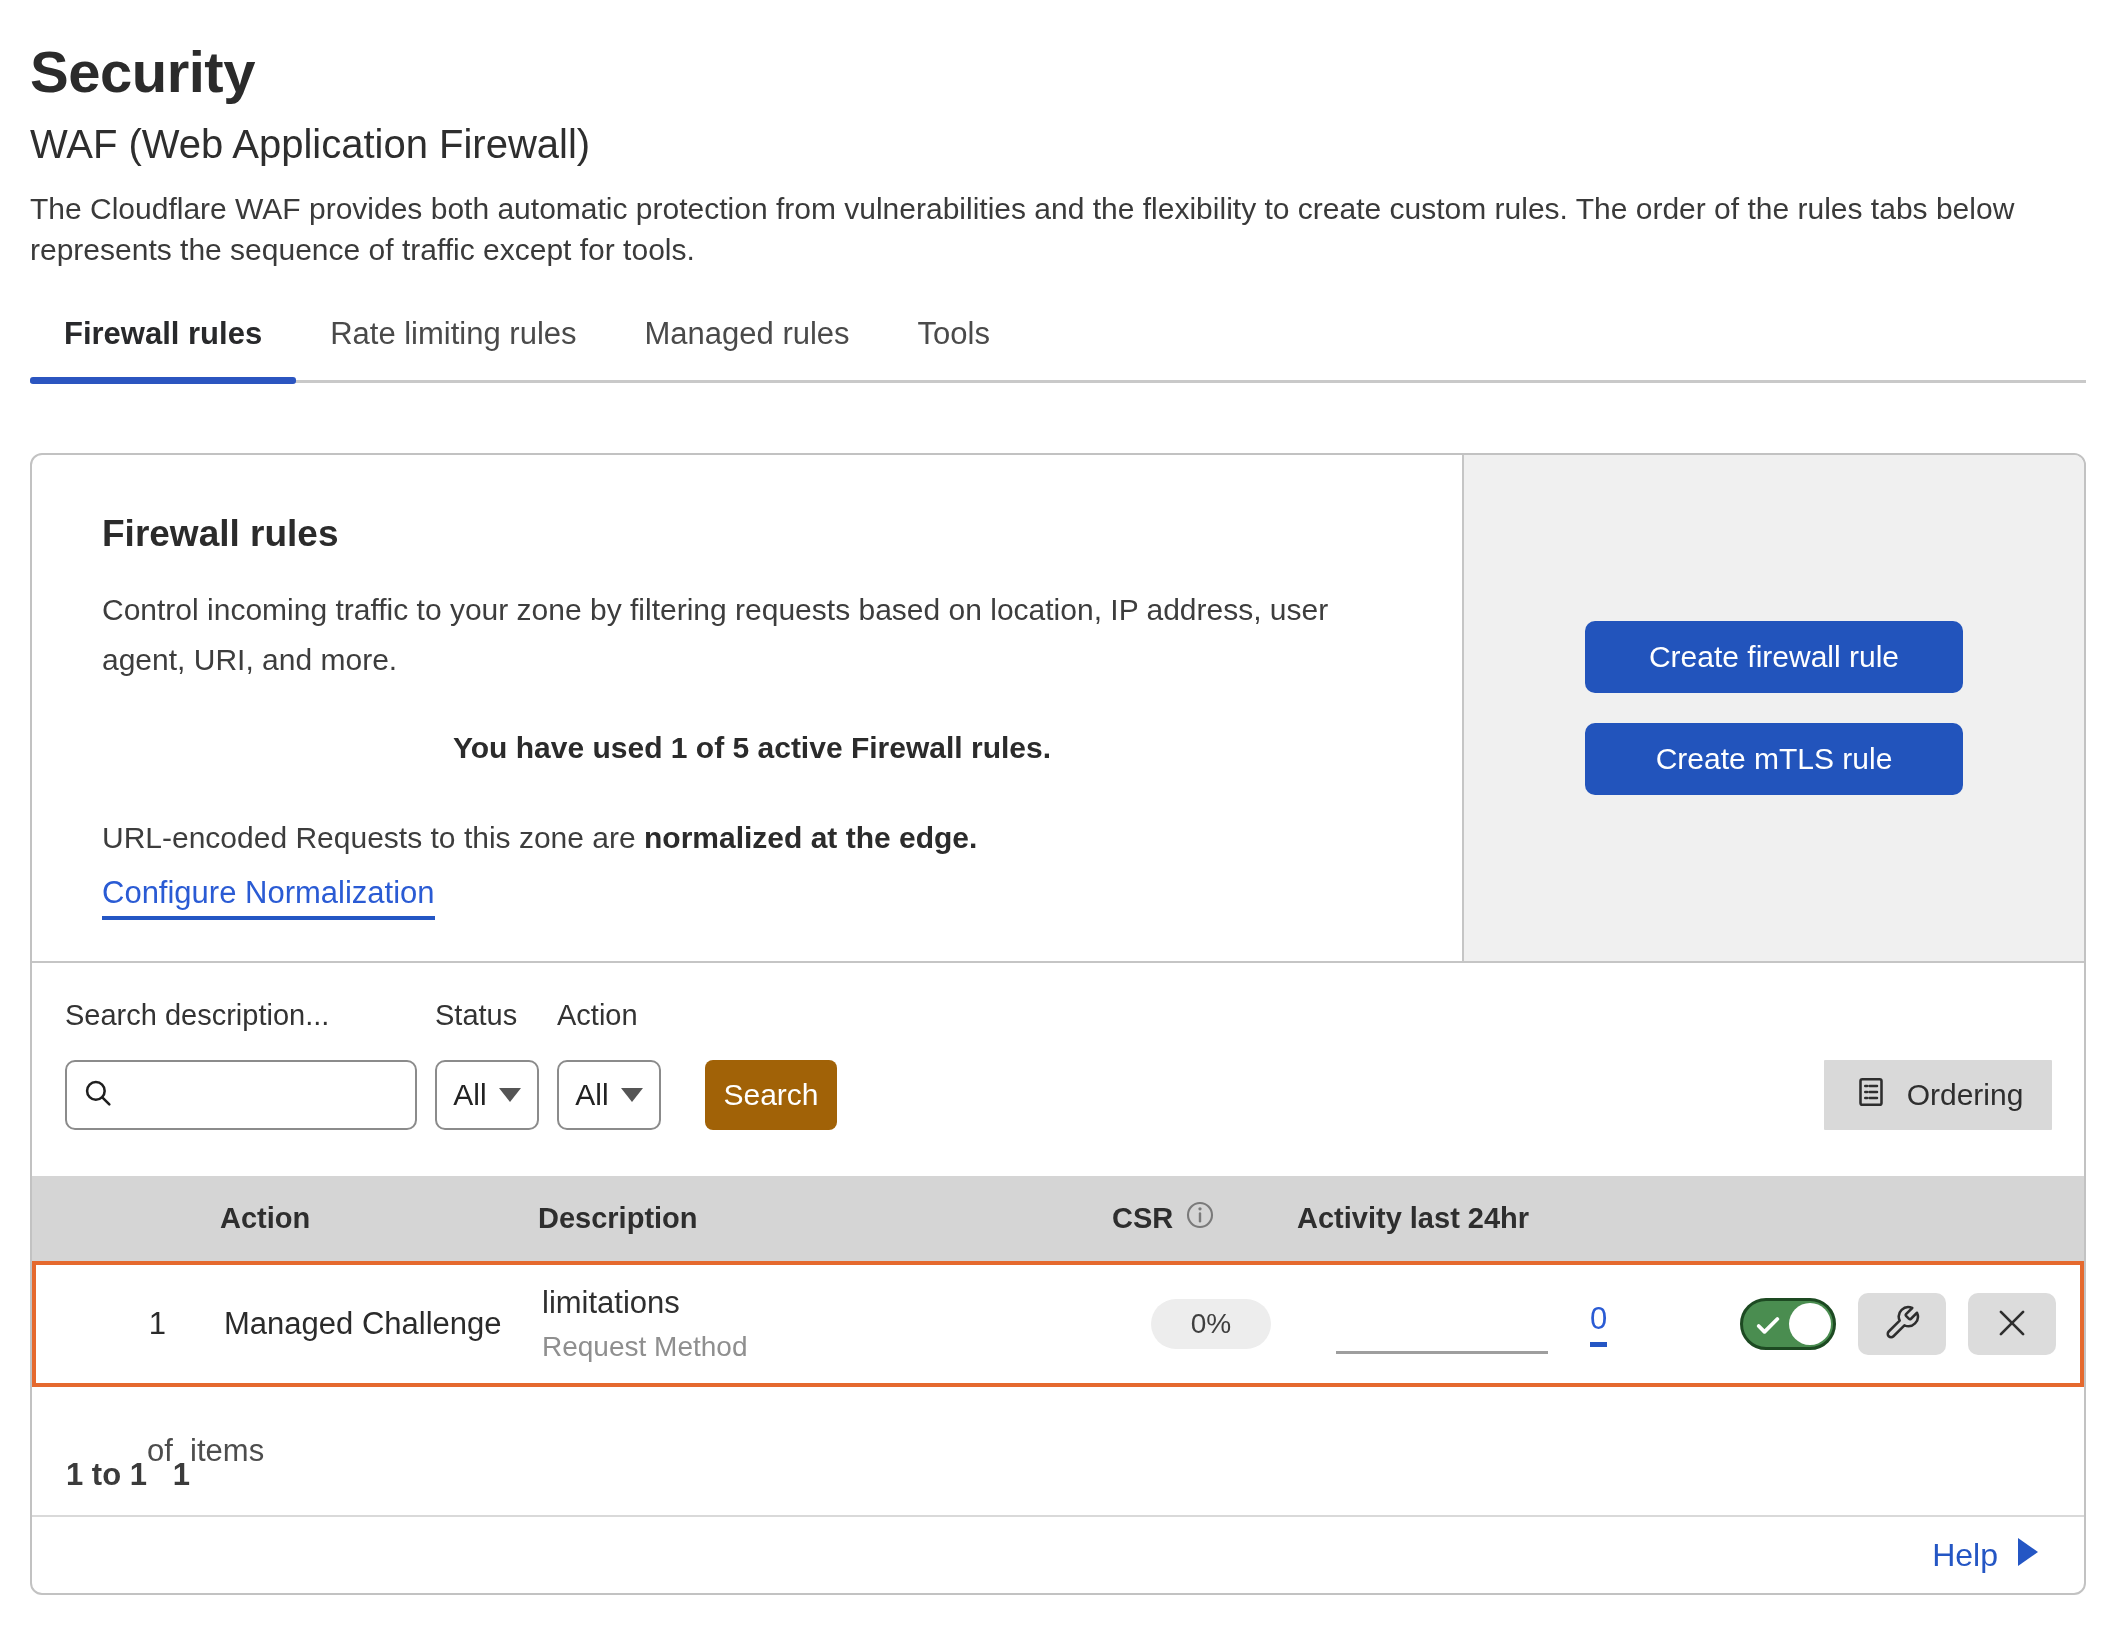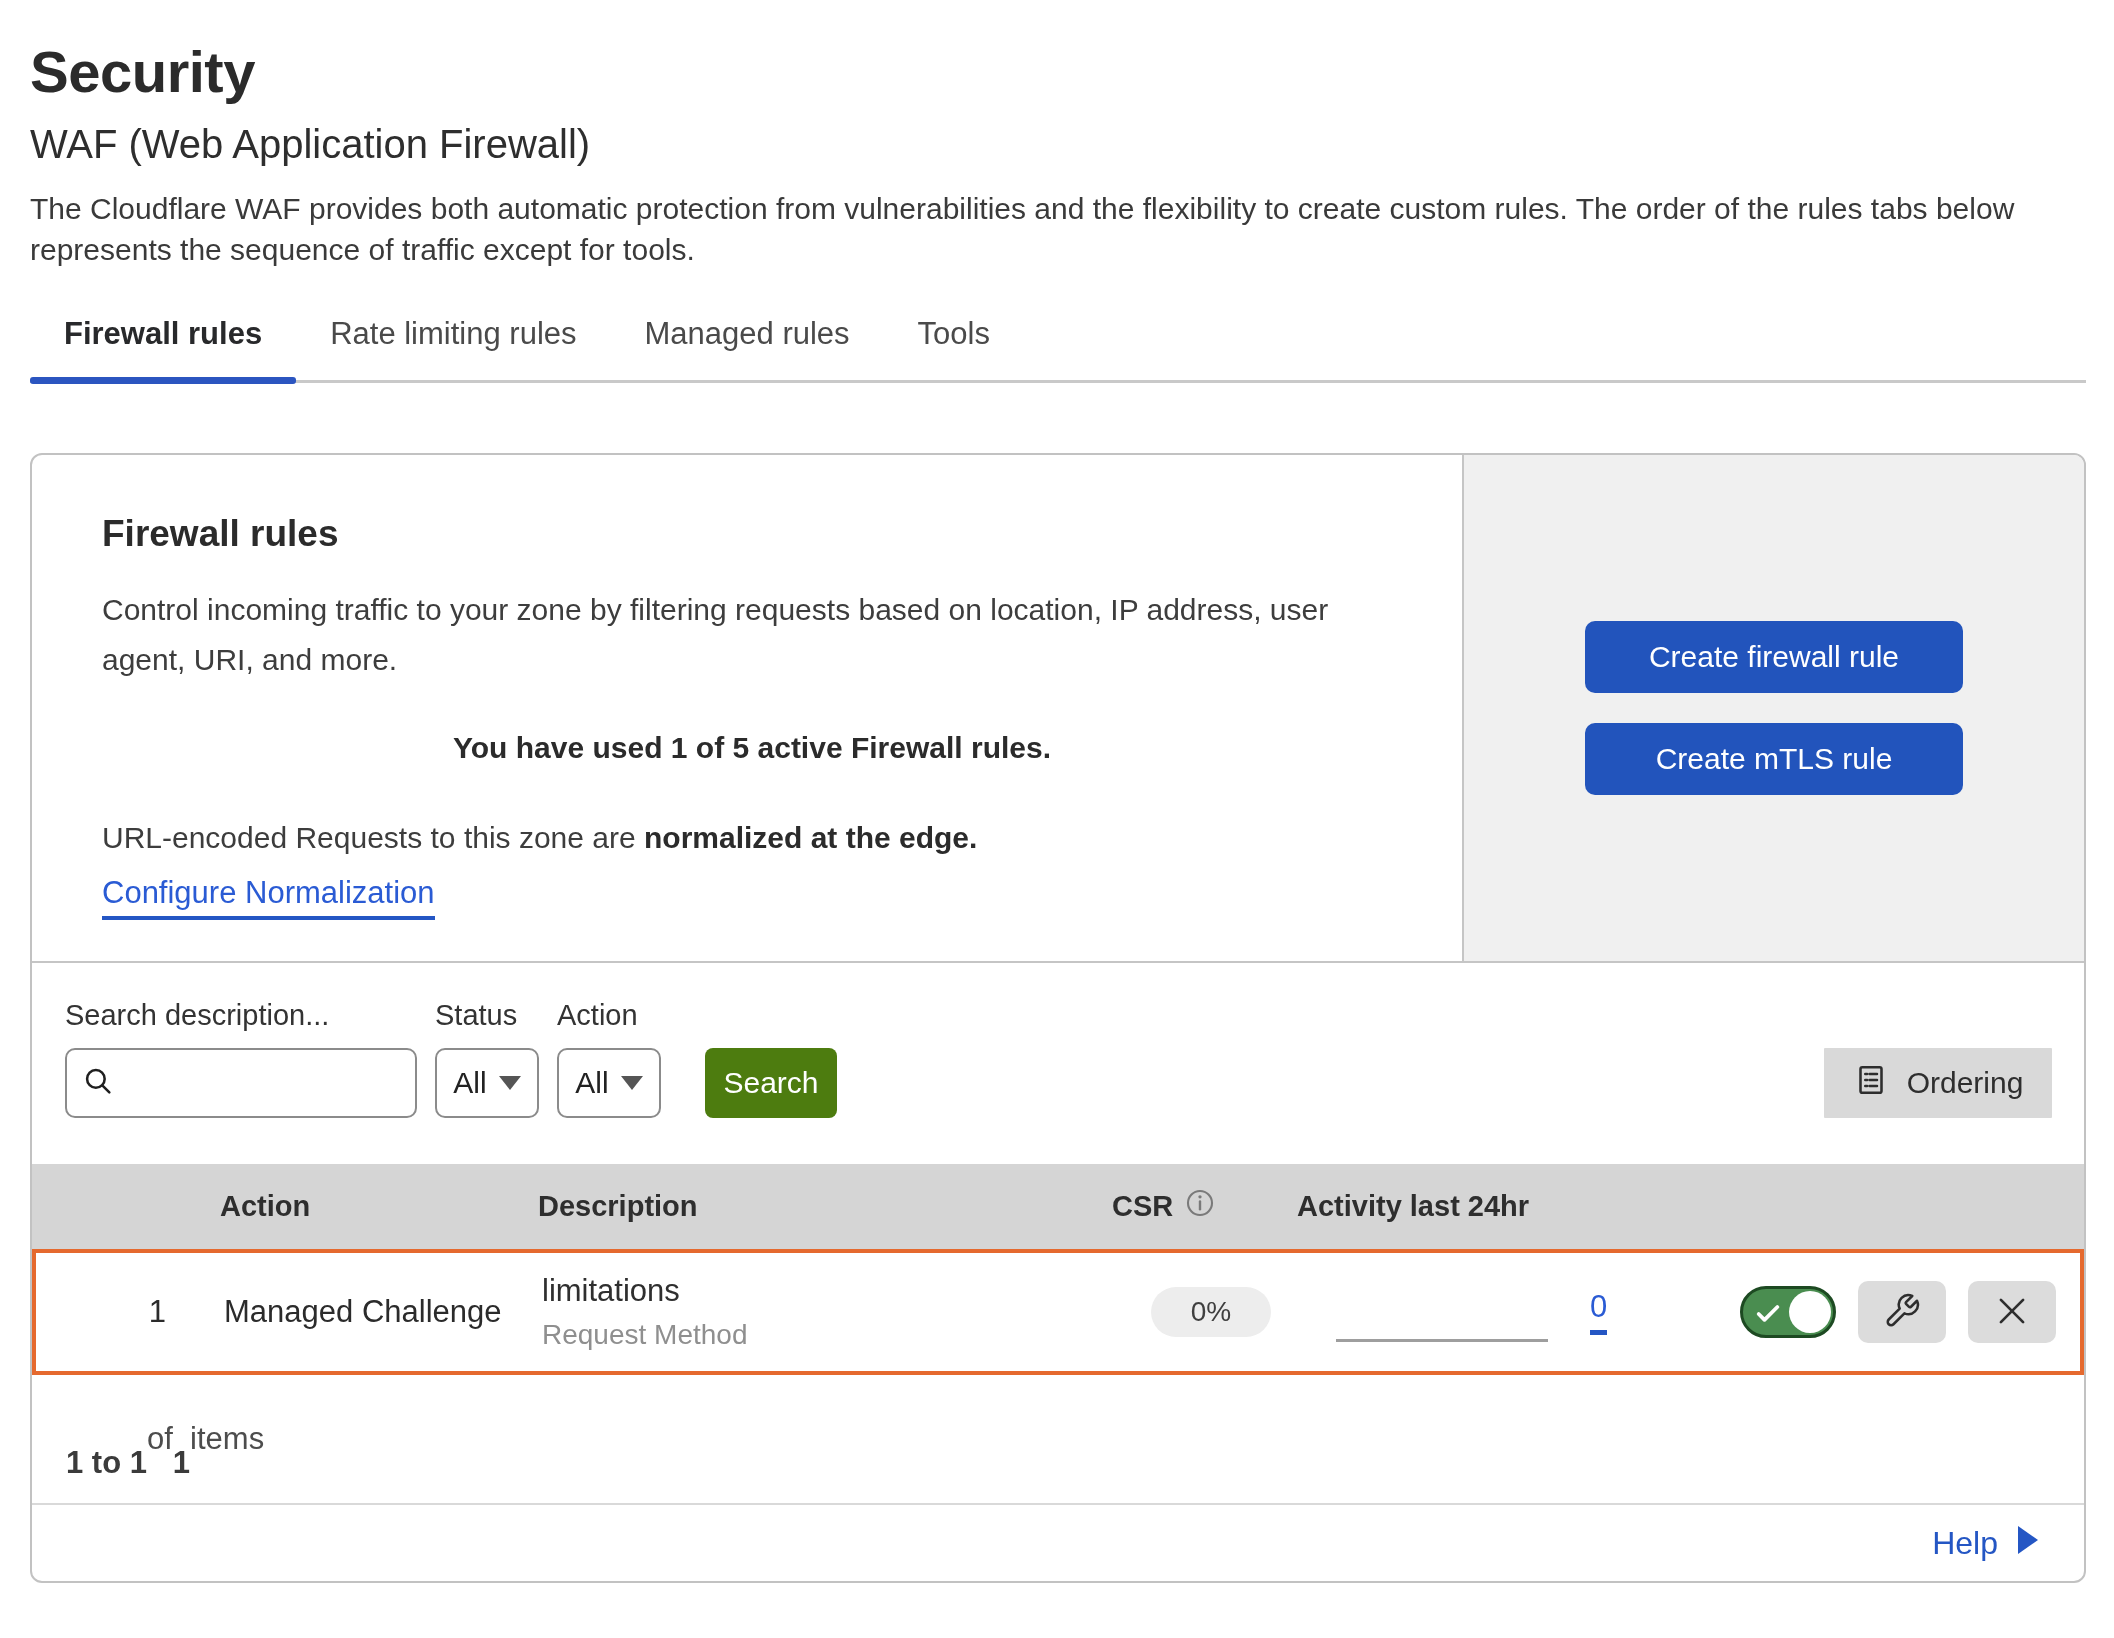--- a/index.html
+++ b/index.html
@@ -28,29 +28,29 @@
   .card-desc{margin:30px 0 0;font-size:30px;line-height:50px;color:#3d3d3d;max-width:1300px;}
   .usage-line{margin:46px 0 0;font-size:30px;font-weight:bold;color:#2b2b2b;text-align:center;}
   .norm-line{margin:56px 0 0;font-size:30px;color:#3d3d3d;}
   .norm-line b{color:#2b2b2b;}
   .norm-link{display:inline-block;margin-top:20px;font-size:31px;color:#2a5bd4;text-decoration:none;border-bottom:4px solid #2456c4;padding-bottom:5px;cursor:pointer;}
 
   .btn-primary{width:378px;height:72px;background:#2254bc;color:#ffffff;border:none;border-radius:10px;font-size:30px;font-family:inherit;cursor:pointer;}
 
   
   .filterbar{display:flex;align-items:flex-end;padding:36px 32px 46px 33px;}
-  .filter-group{display:flex;flex-direction:column;}
+  .filter-group{display:flex;flex-direction:column;gap:12px;}
   .filter-label{font-size:29px;color:#333;margin-bottom:16px;}
   .search-box{width:352px;height:70px;box-sizing:border-box;border:2px solid #8b8b8b;border-radius:10px;display:flex;align-items:center;padding:0 14px;background:#fff;}
   .search-box input{border:none;outline:none;flex:1;font-size:29px;font-family:inherit;margin-left:10px;min-width:0;background:transparent;}
   .select-box{width:104px;height:70px;box-sizing:border-box;border:2px solid #8b8b8b;border-radius:10px;display:flex;align-items:center;justify-content:center;gap:12px;font-size:30px;color:#222;background:#fff;cursor:pointer;}
   .caret{width:0;height:0;border-left:11px solid transparent;border-right:11px solid transparent;border-top:14px solid #555;}
   .gap18{margin-left:18px;}
   .gap44{margin-left:44px;}
-  .btn-search{width:132px;height:70px;background:#4d7c0f;color:#fff;border:none;border-radius:8px;font-size:30px;font-family:inherit;cursor:pointer;}
+  .btn-search{width:132px;height:70px;background:#a16207;color:#fff;border:none;border-radius:8px;font-size:30px;font-family:inherit;cursor:pointer;}
   .spacer{flex:1;}
   .btn-ordering{width:228px;height:70px;background:#d9d9d9;border:none;border-radius:1px;font-size:30px;color:#2e2e2e;font-family:inherit;display:flex;align-items:center;justify-content:center;gap:18px;cursor:pointer;}
 
   
   .tbl-grid{display:grid;grid-template-columns:160px 320px 600px 180px 410px 1fr;align-items:center;}
   .tbl-header{background:#d5d5d5;height:85px;font-size:29px;font-weight:bold;color:#2e2e2e;}
   .cell-num{display:flex;justify-content:flex-end;padding-right:30px;box-sizing:border-box;}
   .cell-action{padding-left:28px;}
   .cell-desc{padding-left:26px;}
   .cell-csr{display:flex;align-items:center;gap:12px;}

